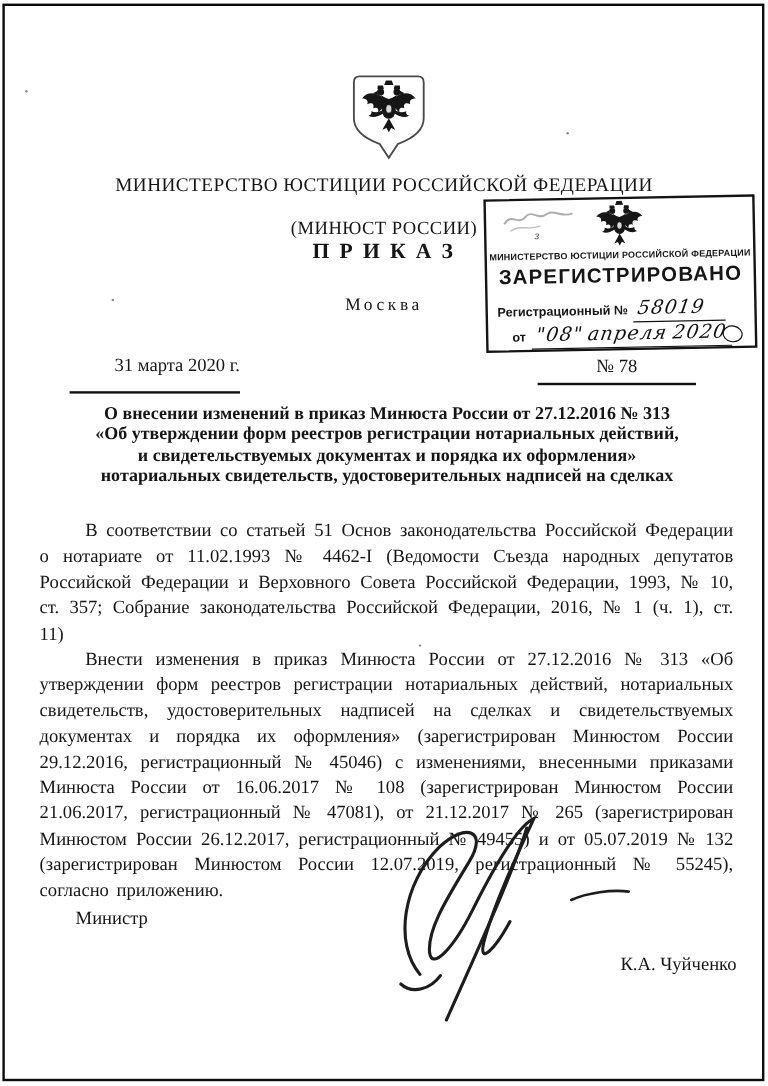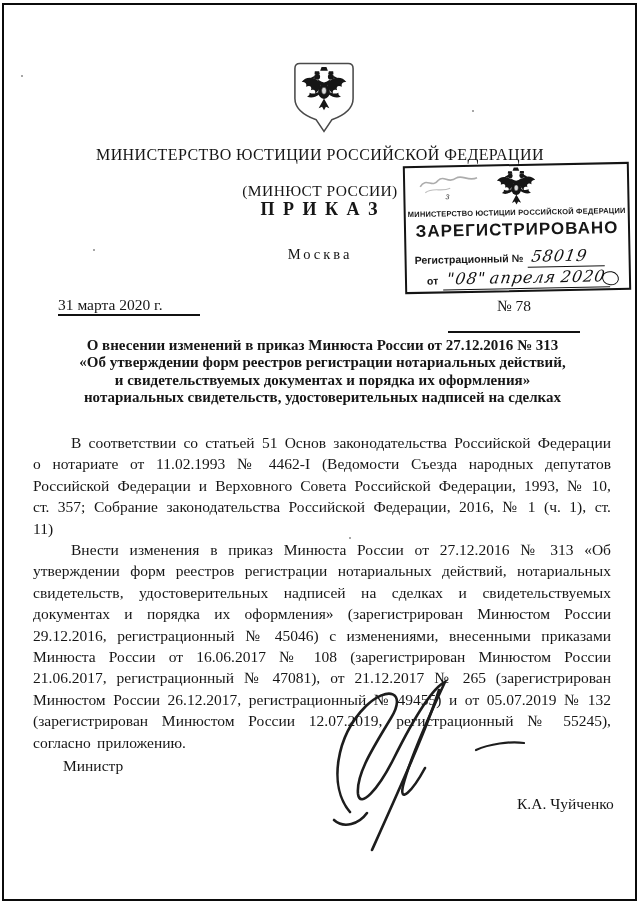--- a/index.html
+++ b/index.html
@@ -34,22 +34,22 @@
   .stamp-date-line{top:102px;left:20px;}
   .stamp-label{font-weight:bold;font-size:10.5px;}
   .hand{
     font-family:"DejaVu Serif", serif;font-style:italic;font-size:16px;
     display:inline-block;transform:skewX(-10deg);letter-spacing:1px;color:#101010;
   }
   .u-line{border-bottom:1.6px solid #141414;display:inline-block;padding:0 4px 1px 4px;}
   .circle-mark{position:absolute;right:2px;top:5px;width:15px;height:12px;border:1.4px solid #101010;border-radius:50%;transform:rotate(12deg);}
 
   
-  .date-left{left:58px;top:296px;width:142px;text-align:left;font-size:15.5px;border-bottom:2px solid #111;padding-bottom:0;}
-  .doc-number{left:448px;top:297px;width:132px;text-align:center;font-size:15.5px;border-bottom:2px solid #111;padding-bottom:16px;}
+  .date-left{left:58px;top:296px;width:142px;text-align:right;font-size:15.5px;border-bottom:2px solid #111;padding-bottom:12px;}
+  .doc-number{left:448px;top:297px;width:132px;text-align:center;font-size:15.5px;border-bottom:2px solid #111;padding-bottom:4px;}
 
   
   .title{left:35px;right:30px;top:337px;text-align:center;font-weight:bold;font-size:15px;line-height:17.3px;}
 
   
   .body-text{left:33px;width:578px;top:432px;font-size:15.5px;line-height:21.4px;text-align:justify;word-spacing:2.5px;}
   .body-text p{margin:0;}
   .p-indent{text-indent:38px;}
   .decree-word{text-align:left;word-spacing:0;}
 

